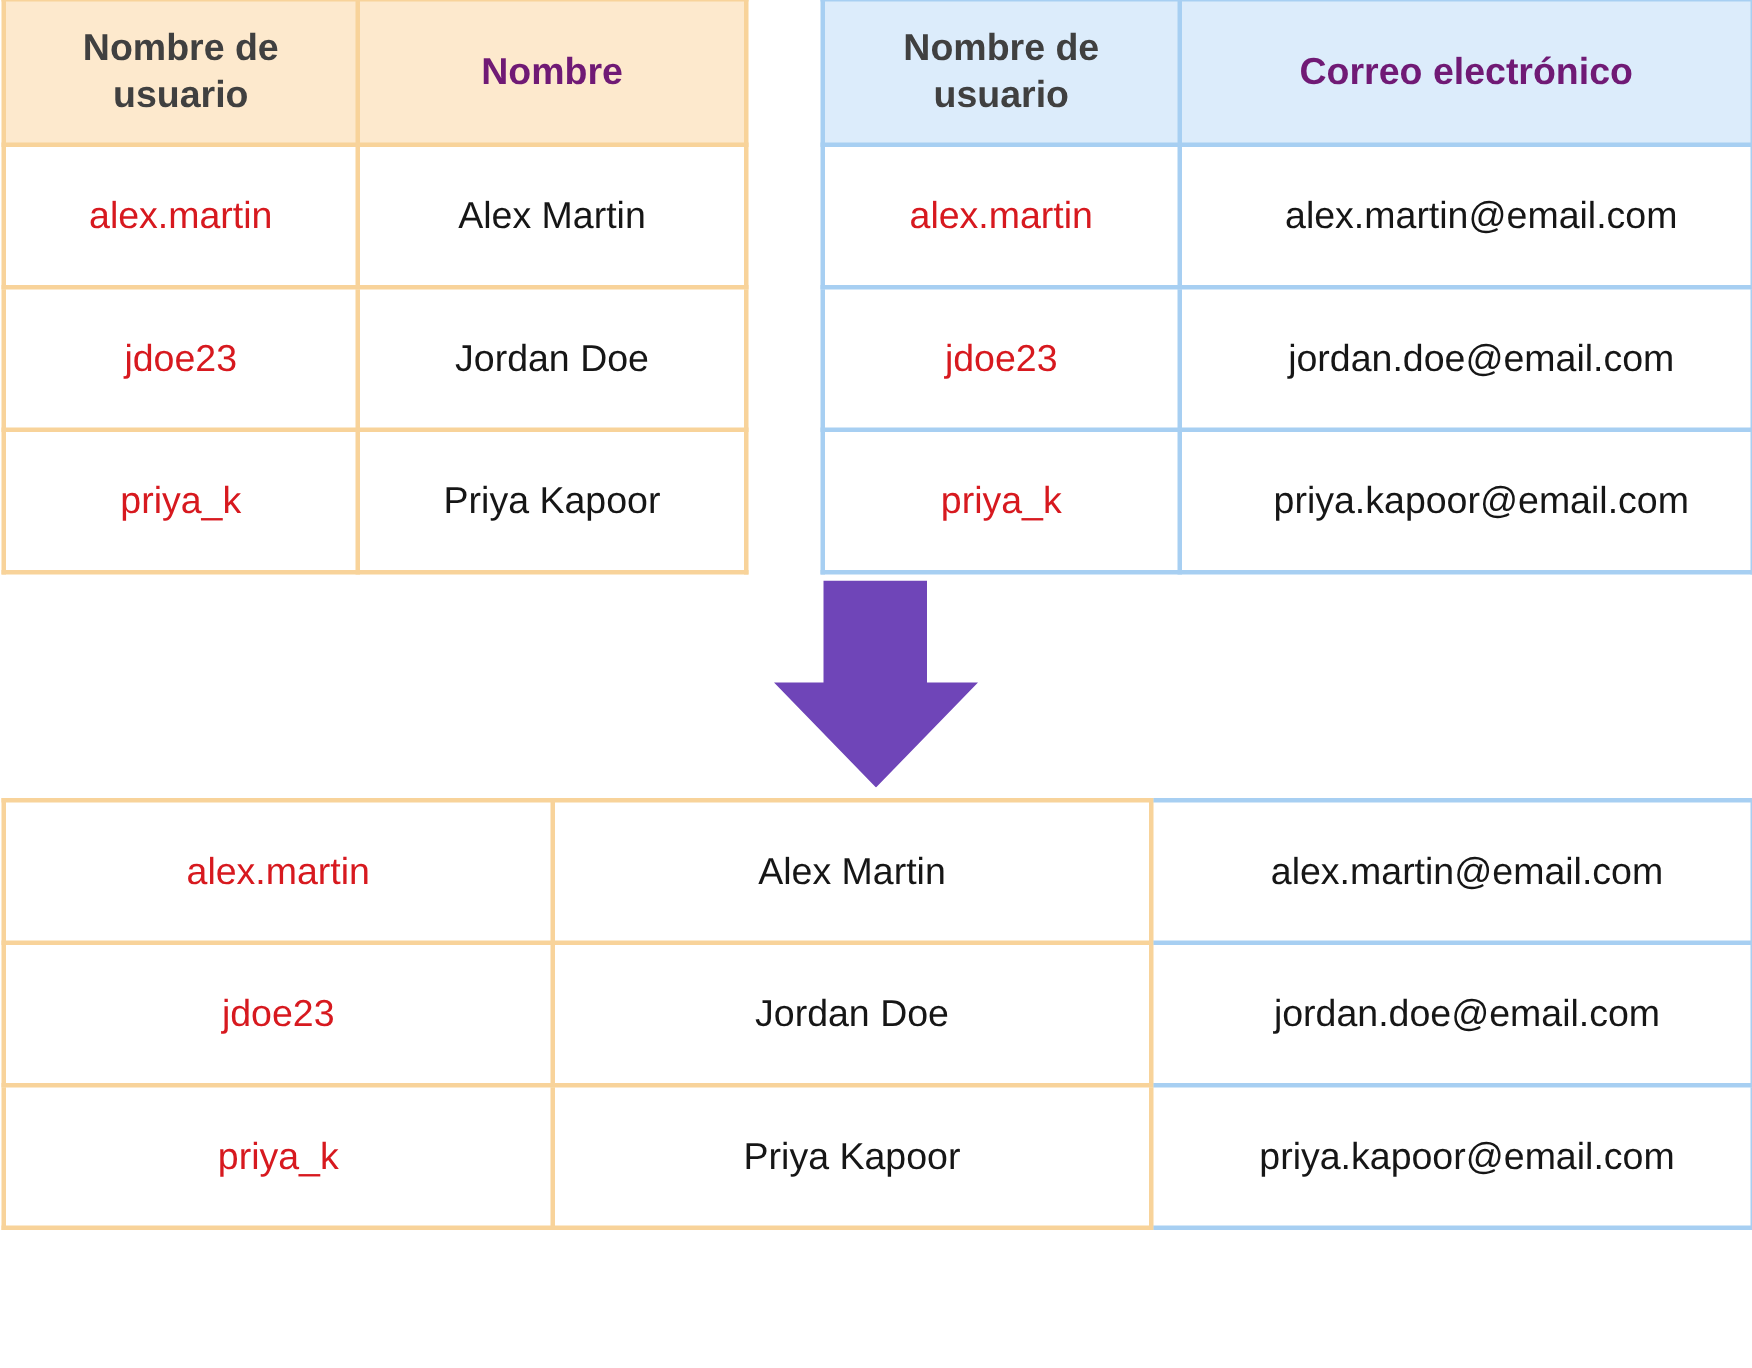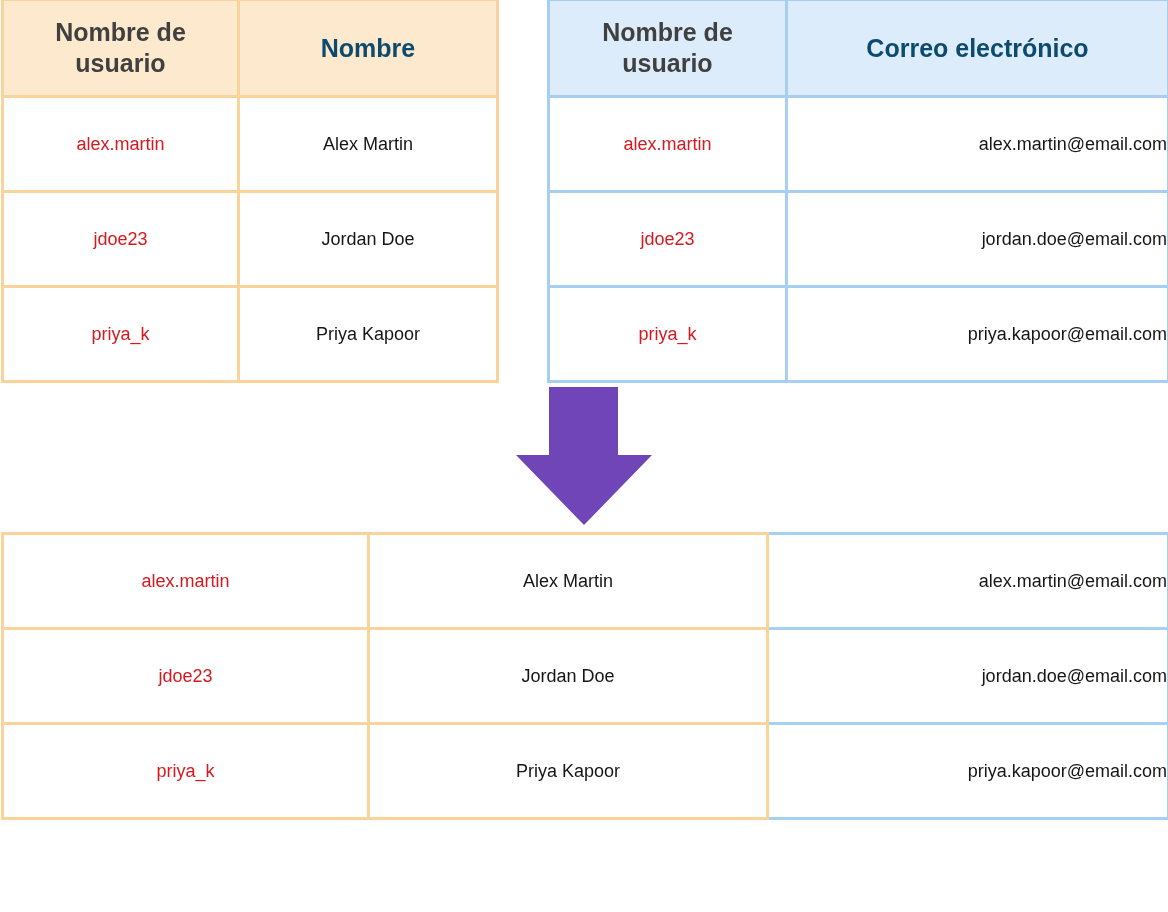--- a/index.html
+++ b/index.html
@@ -4,25 +4,25 @@
 <style>
   html, body { margin:0; padding:0; background:#ffffff; }
   body { width:1168px; height:912px; position:relative; overflow:hidden;
          font-family:"Liberation Sans", "DejaVu Sans", sans-serif; }
   table { border-collapse:collapse; position:absolute; table-layout:fixed; }
   td, th { text-align:center; vertical-align:middle; padding:0; }
   .orange td, .orange th { border:3px solid #f8d39a; }
   .blue td, .blue th { border:3px solid #a7cff2; }
   th.oh { background:#fde9cd; }
   th.bh { background:#dcecfb; }
-  th { font-weight:bold; font-size:25px; line-height:31px; color:#0c4a6e; }
+  th { font-weight:bold; font-size:25px; line-height:31px; color:#701a75; }
   th.red { color:#404040; }
-  td { font-size:18px; color:#161616; }
+  td { font-size:25px; color:#161616; }
   td.user { color:#d7191f; }
-  td.left { text-align:right; padding-left:20px; }
+  td.left { text-align:center; padding-left:20px; }
 
   #t1 { left:1px; top:-2px; width:495px; }
   #t2 { left:547px; top:-2px; width:620px; }
   #t3 { left:1px; top:532px; width:1166px; }
   #t1 tr.head, #t2 tr.head { height:97px; }
   #t1 tr.row, #t2 tr.row { height:95px; }
   #t3 tr.head { height:96px; }
   #t3 tr.row { height:95px; }
 
   

